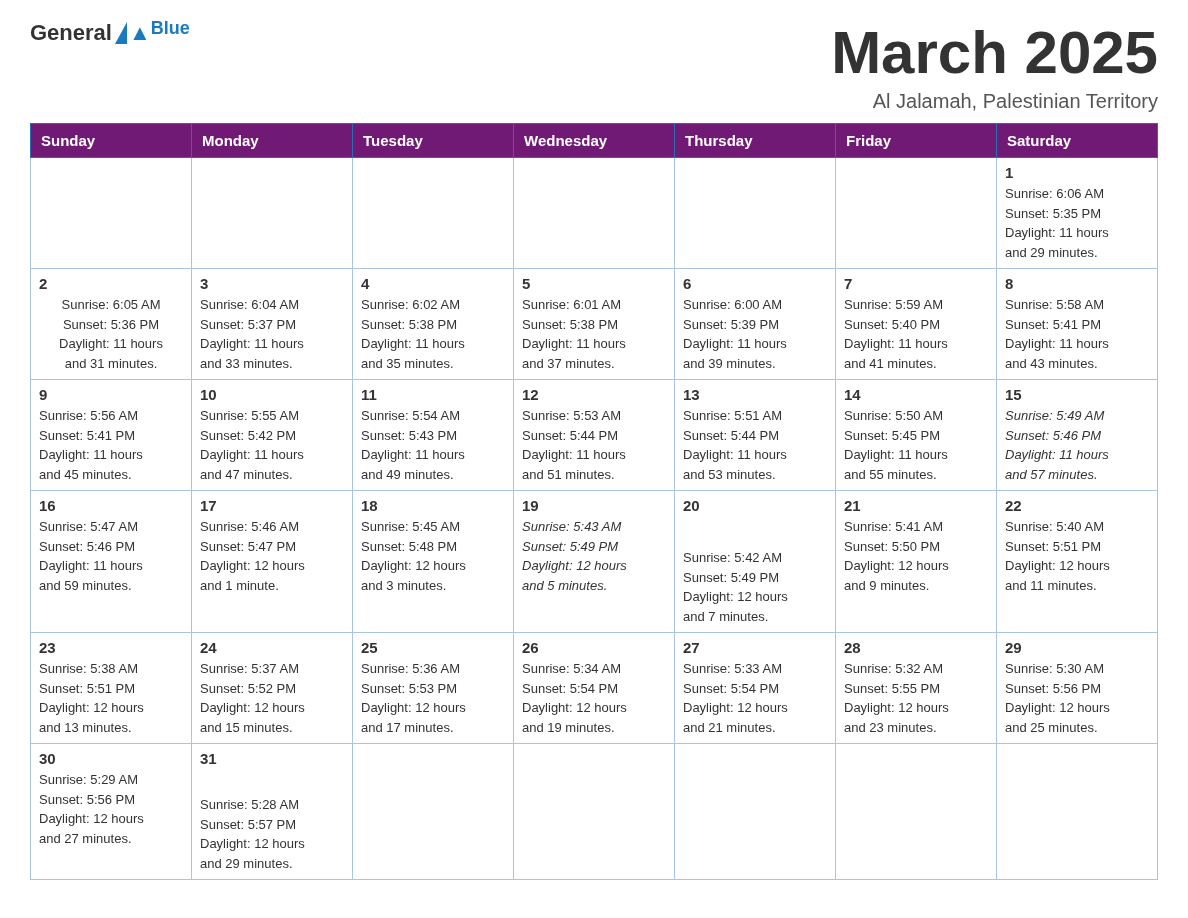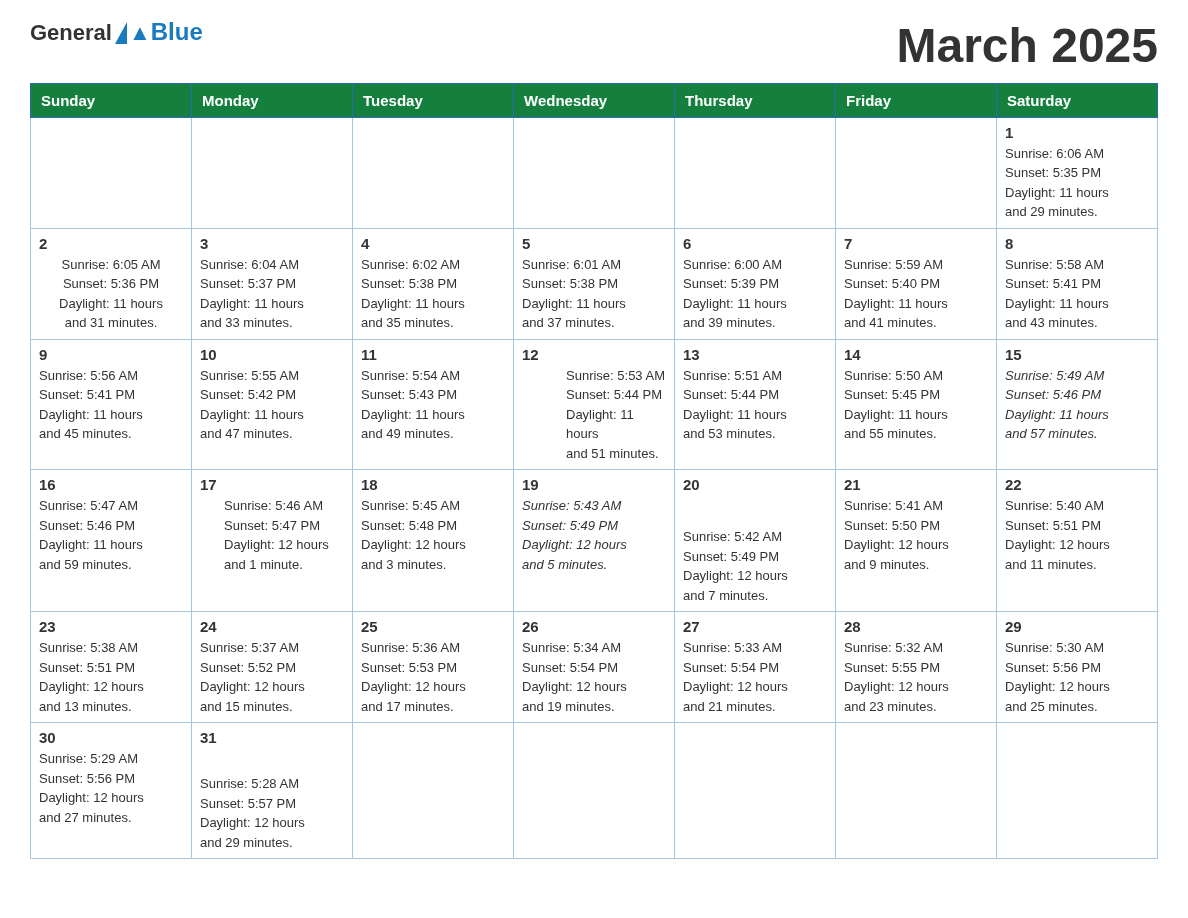--- a/index.html
+++ b/index.html
@@ -36,47 +36,47 @@
       border-bottom: 22px solid #1a7abf;
       margin-left: 3px;
     }
     .logo-blue {
       font-size: 22px;
       font-weight: bold;
       color: #1a7abf;
       margin-left: 2px;
     }
     .logo-subtitle {
-      font-size: 24px;
+      font-size: 18px;
       font-weight: bold;
       color: #1a7abf;
       margin-left: 0;
       margin-top: -2px;
     }
     .title-block {
       text-align: right;
     }
     .calendar-title {
-      font-size: 48px;
+      font-size: 60px;
       font-weight: bold;
       color: #333;
       line-height: 1.1;
     }
     .calendar-subtitle {
       font-size: 20px;
       color: #555;
       margin-top: 4px;
     }
     table {
       width: 100%;
       border-collapse: collapse;
       margin-top: 10px;
     }
     thead tr th {
-      background-color: #15803d;
+      background-color: #701a75;
       color: #fff;
       font-size: 15px;
       font-weight: bold;
       padding: 8px 10px;
       text-align: left;
       border: 1px solid #2a6db5;
     }
     tbody tr td {
       border: 1px solid #aac5e0;
       vertical-align: top;
@@ -110,20 +110,21 @@
   <div class="logo">
     <div class="logo-top">
       <span class="logo-general">General</span>
       <div class="logo-triangle"></div>
       <span class="logo-blue">▲</span>
     </div>
     <span class="logo-subtitle">Blue</span>
   </div>
   <div class="title-block">
     <div class="calendar-title">March 2025</div>
+    <div class="calendar-subtitle">Al Jalamah, Palestinian Territory</div>
   </div>
 </div>
 
 <table>
   <thead>
     <tr>
       <th>Sunday</th>
       <th>Monday</th>
       <th>Tuesday</th>
       <th>Wednesday</th>
@@ -216,21 +217,21 @@
         </td>
         <td>
           <span class="day-num">11</span>
           <div class="day-info" style="white-space: pre-line;">Sunrise: 5:54 AM
 Sunset: 5:43 PM
 Daylight: 11 hours
 and 49 minutes.</div>
         </td>
         <td>
           <span class="day-num">12</span>
-          <div class="day-info" style="white-space: pre-line; margin-left: 44px;">Sunrise: 5:53 AM
+          <div class="day-info" style="white-space: pre-line;">Sunrise: 5:53 AM
 Sunset: 5:44 PM
 Daylight: 11 hours
 and 51 minutes.</div>
         </td>
         <td>
           <span class="day-num">13</span>
           <div class="day-info" style="white-space: pre-line;">Sunrise: 5:51 AM
 Sunset: 5:44 PM
 Daylight: 11 hours
 and 53 minutes.</div>
@@ -253,21 +254,21 @@
       <tr>
         <td>
           <span class="day-num">16</span>
           <div class="day-info" style="white-space: pre-line;">Sunrise: 5:47 AM
 Sunset: 5:46 PM
 Daylight: 11 hours
 and 59 minutes.</div>
         </td>
         <td>
           <span class="day-num">17</span>
-          <div class="day-info" style="white-space: pre-line; margin-left: 24px;">Sunrise: 5:46 AM
+          <div class="day-info" style="white-space: pre-line;">Sunrise: 5:46 AM
 Sunset: 5:47 PM
 Daylight: 12 hours
 and 1 minute.</div>
         </td>
         <td>
           <span class="day-num">18</span>
           <div class="day-info" style="white-space: pre-line;">Sunrise: 5:45 AM
 Sunset: 5:48 PM
 Daylight: 12 hours
 and 3 minutes.</div>

